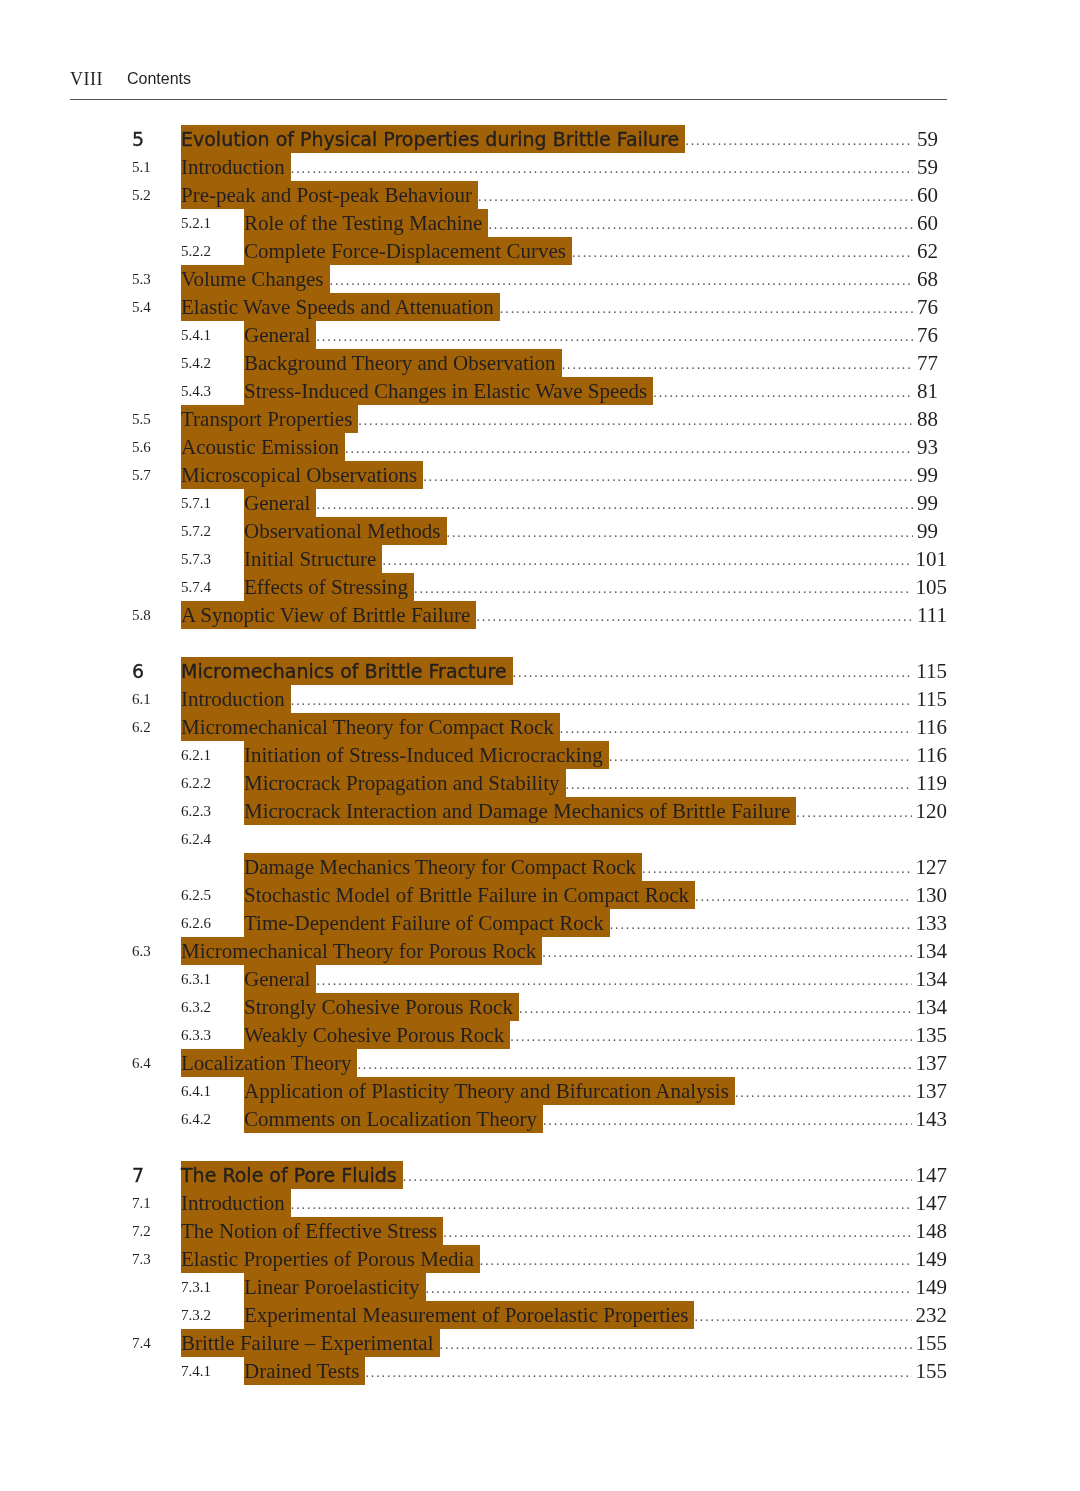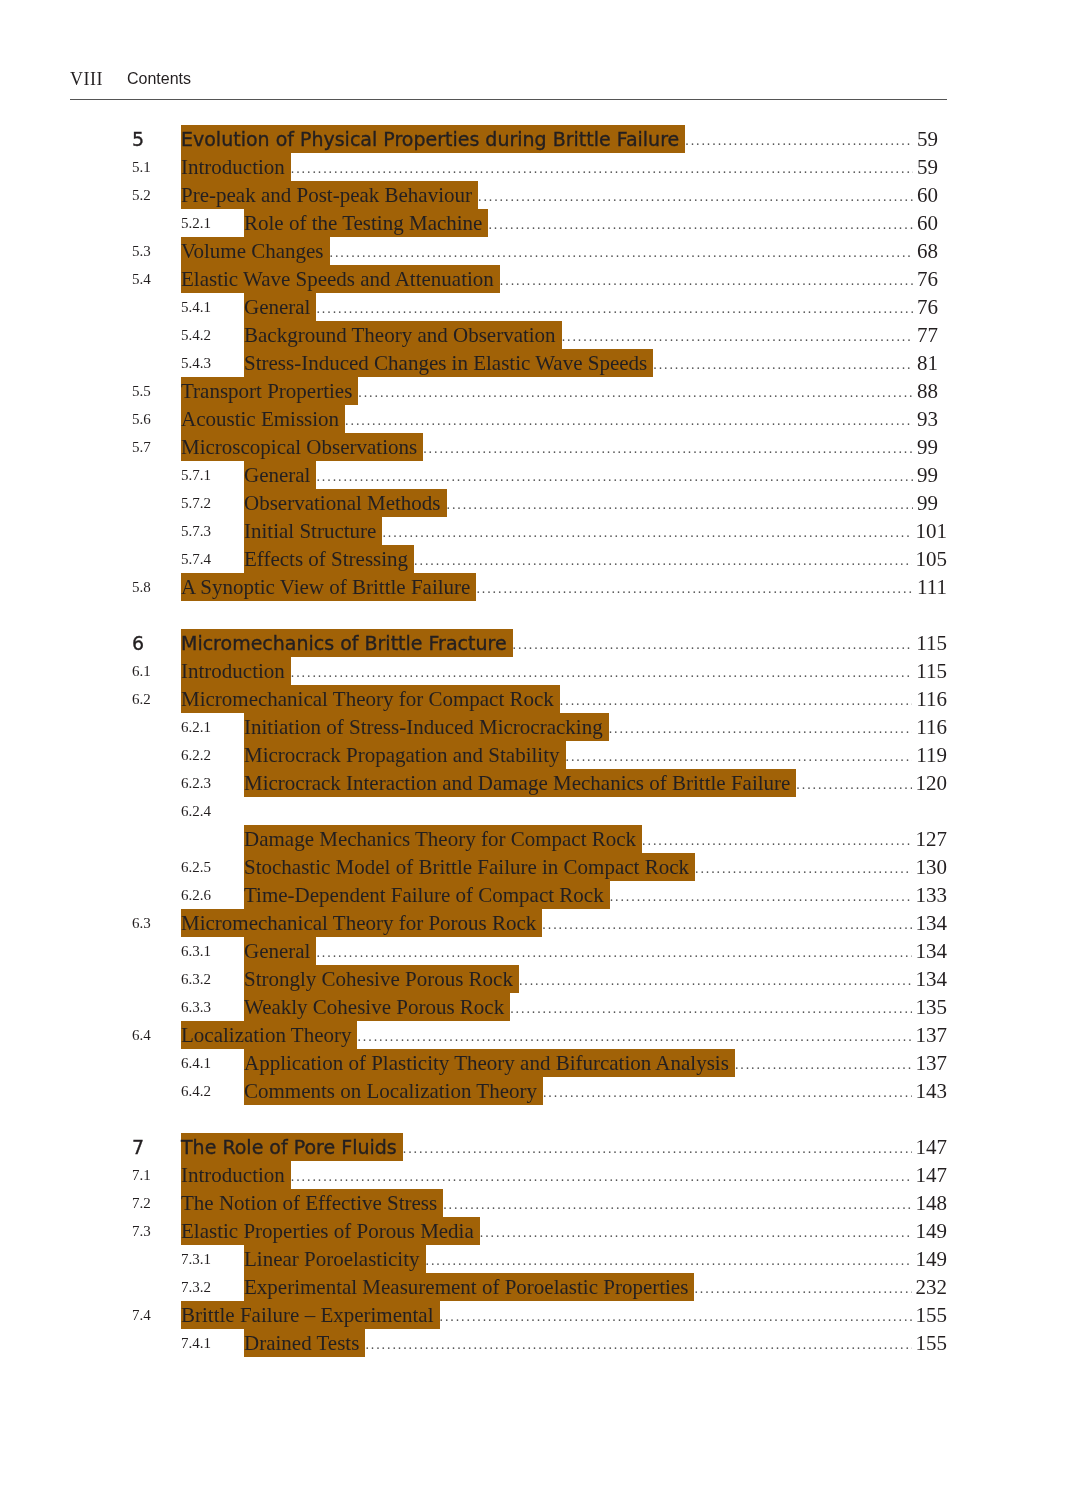--- a/index.html
+++ b/index.html
@@ -158,20 +158,28 @@
       </div>
     </div>
     <div class="entry sub">
       <span class="num">5.2.1</span>
       <div class="title-wrap">
         <span class="title">Role of the Testing Machine</span>
         <span class="leader"></span>
         <span class="page">60</span>
       </div>
     </div>
+    <div class="entry sub">
+      <span class="num">5.2.2</span>
+      <div class="title-wrap">
+        <span class="title">Complete Force-Displacement Curves</span>
+        <span class="leader"></span>
+        <span class="page">62</span>
+      </div>
+    </div>
     <div class="entry">
       <span class="num">5.3</span>
       <div class="title-wrap">
         <span class="title">Volume Changes</span>
         <span class="leader"></span>
         <span class="page">68</span>
       </div>
     </div>
     <div class="entry">
       <span class="num">5.4</span>

